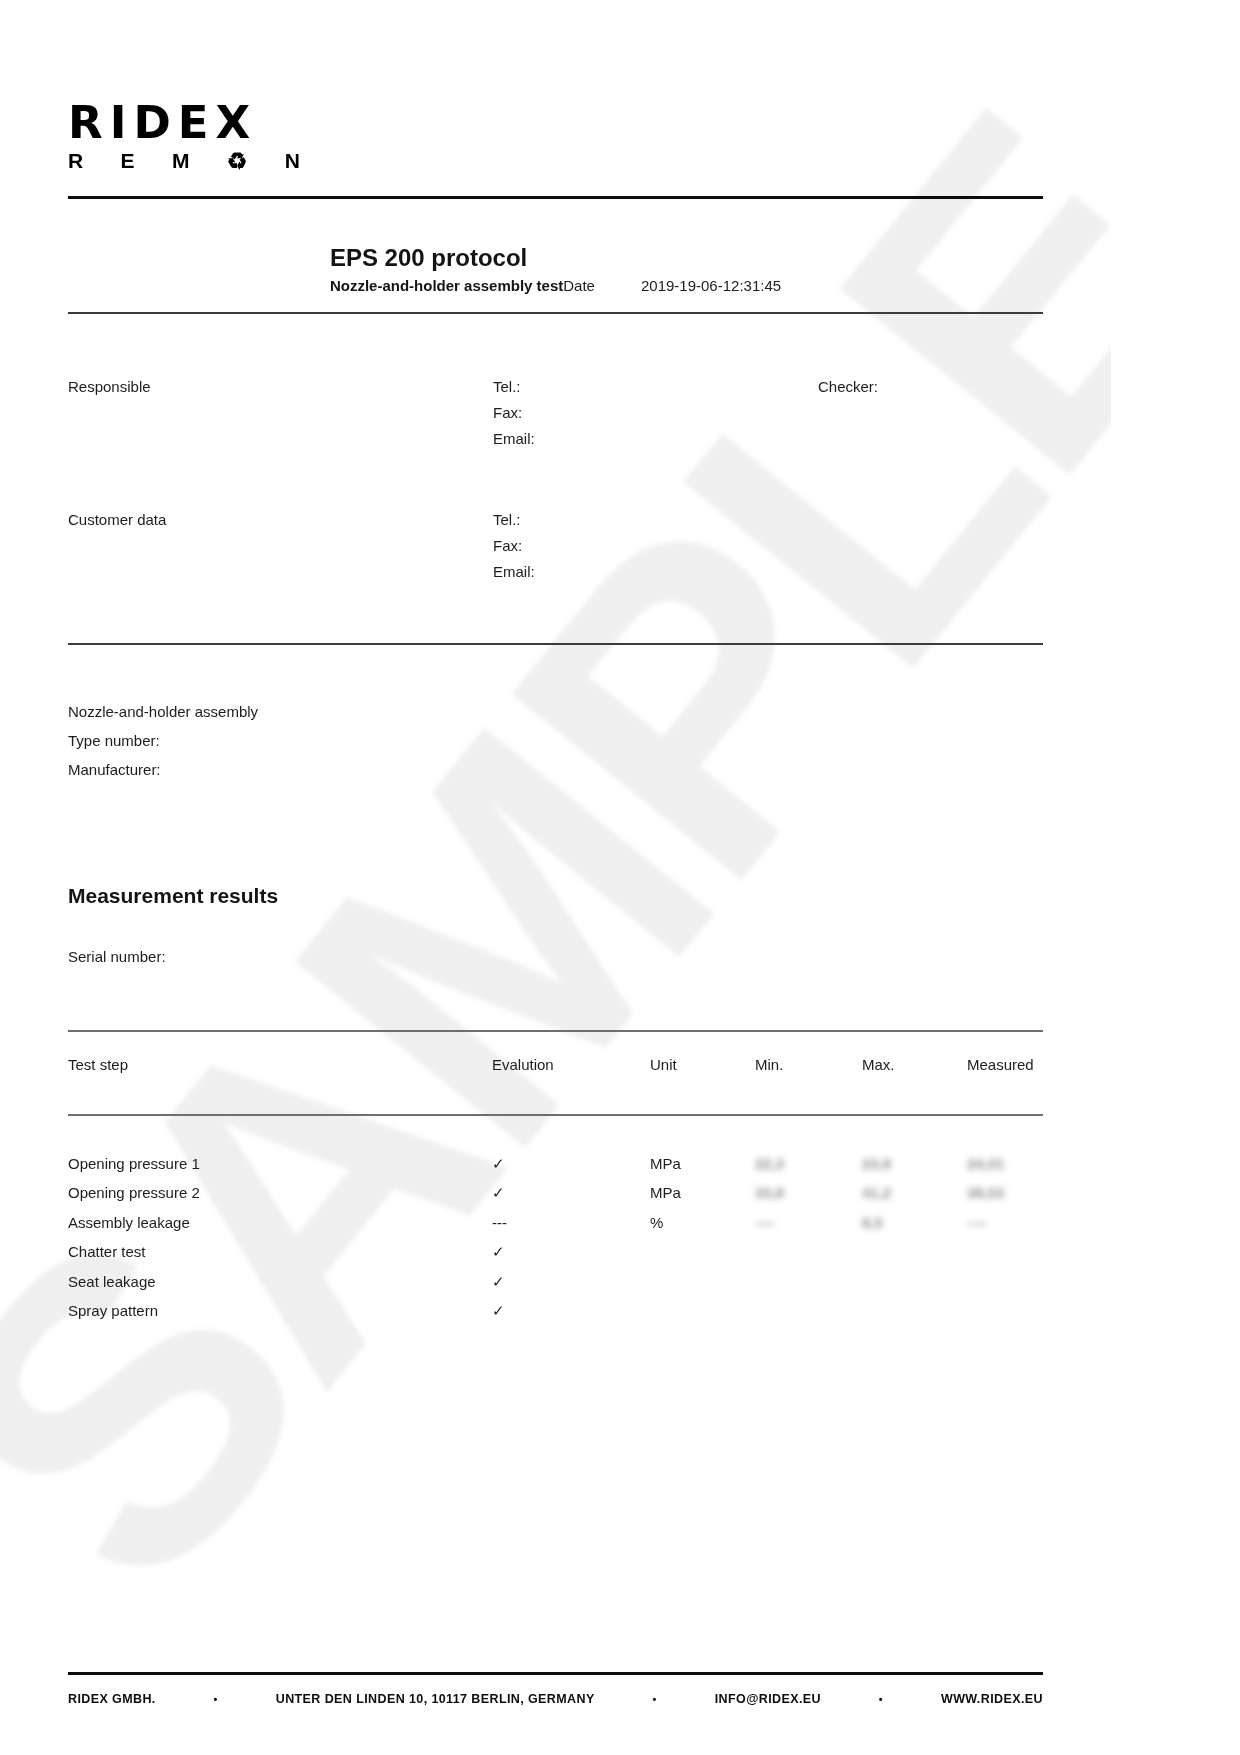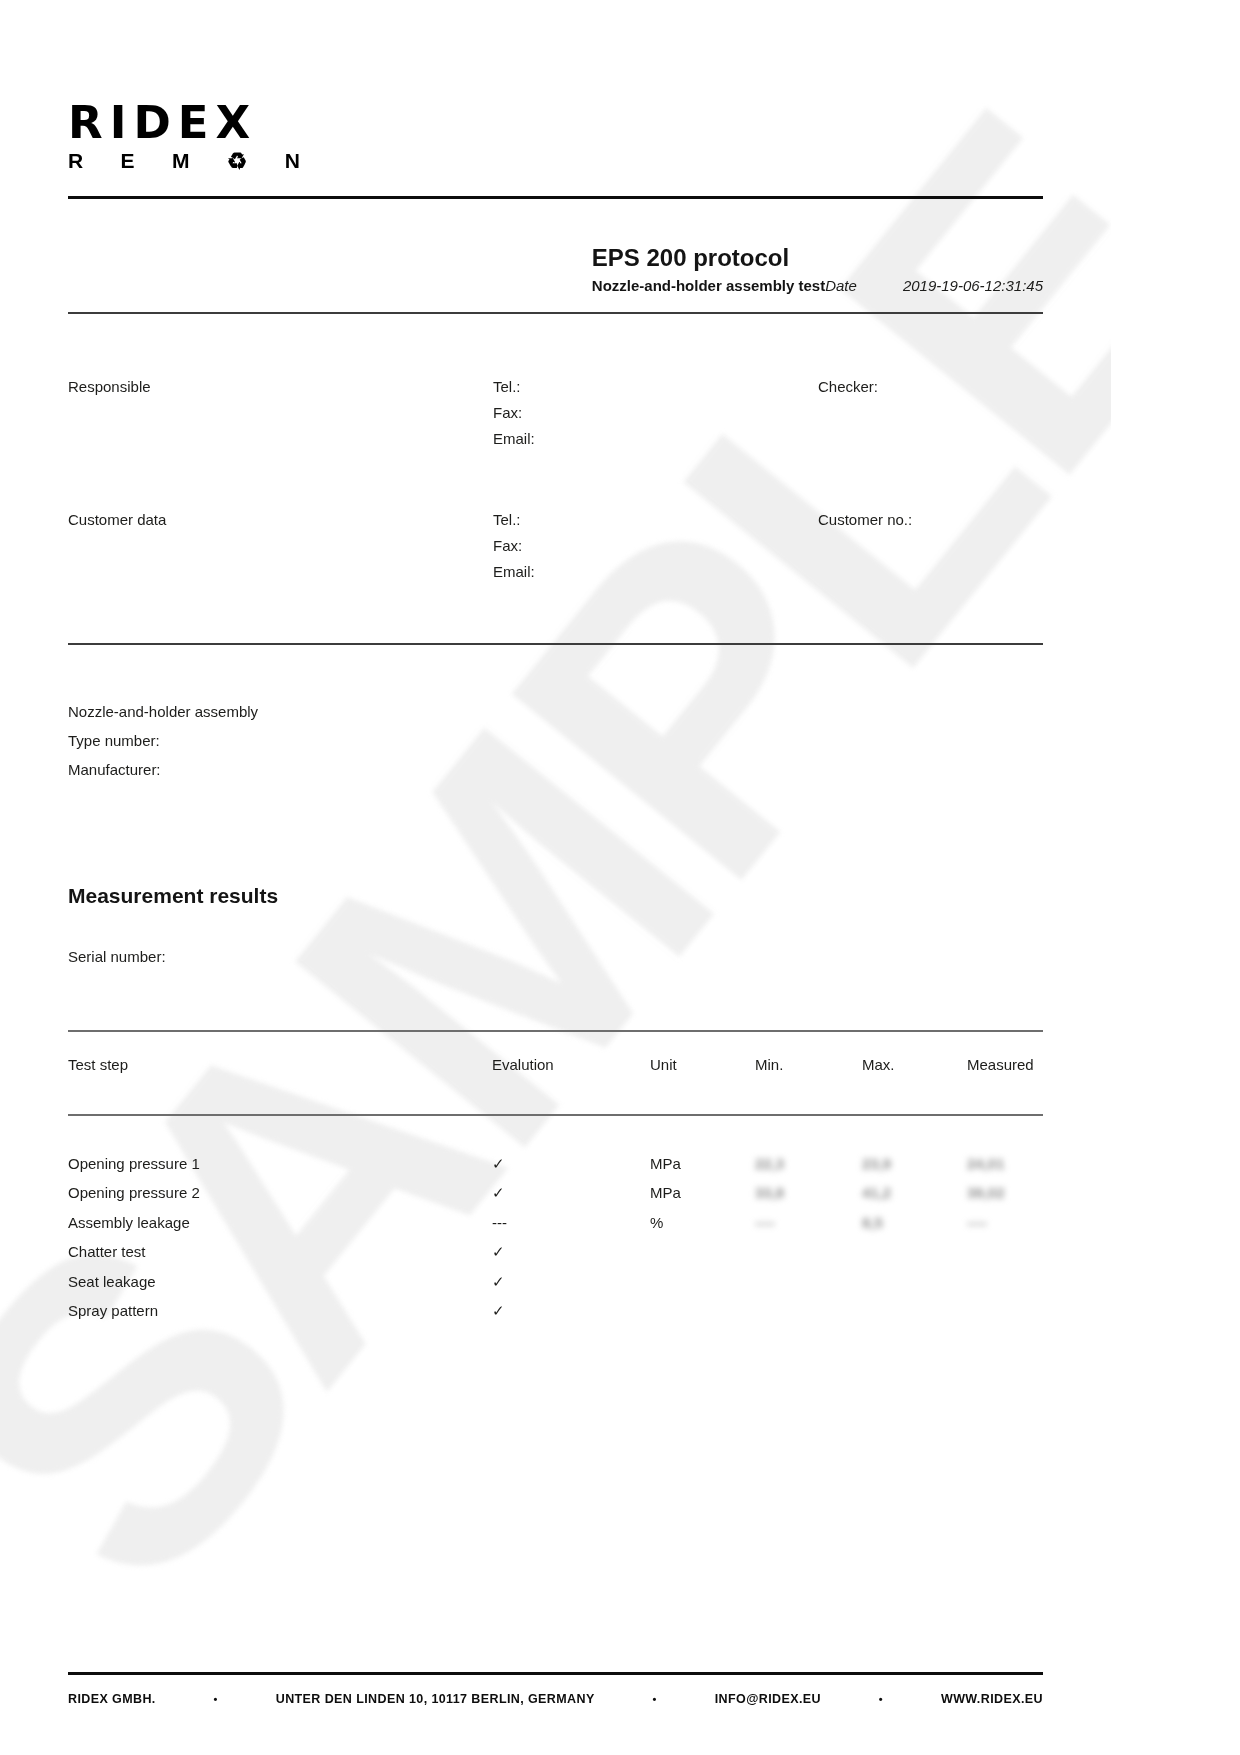--- a/index.html
+++ b/index.html
@@ -53,39 +53,39 @@
   }
   .logo-sub .recycle{font-size:23px;line-height:23px;}
   
   .rule{border:0;height:0;}
   .rule.heavy{border-top:3px solid #0d0d0d;margin-top:22px;}
   .rule.thin{border-top:2px solid #3c3c3c;}
   .rule.table{border-top:2px solid #6e6e6e;}
   
   .title-row{
     display:flex;
-    justify-content:flex-end;
+    justify-content:center;
     align-items:flex-end;
     margin-top:44px;
   }
   .doc-title{
     margin:0;
     font-size:24px;
     line-height:30px;
     font-weight:700;
     color:#141414;
   }
   .doc-subtitle{
     margin:0;
     font-size:15px;
     line-height:26px;
     font-weight:700;
     color:#141414;
   }
-  .date-box{display:flex;align-items:flex-end;gap:46px;font-size:15px;line-height:26px;font-style:italic;}
+  .date-box{display:flex;align-items:flex-end;gap:46px;font-size:15px;line-height:26px;}
   .rule.under-title{margin-top:13px;}
   
   .contact-grid{
     display:grid;
     grid-template-columns:425px 325px 1fr;
     font-size:15px;
     line-height:26px;
   }
   .contact-grid.first{margin-top:60px;}
   .contact-grid.second{margin-top:55px;}
@@ -186,23 +186,20 @@
 
     <section class="contact-grid second">
       <div>
         <div>Customer data</div>
       </div>
       <div>
         <div>Tel.:</div>
         <div>Fax:</div>
         <div>Email:</div>
       </div>
-      <div>
-        <div>Customer no.:</div>
-      </div>
     </section>
 
     <div class="rule thin after-contacts"></div>
 
     <section class="assembly">
       <div>Nozzle-and-holder assembly</div>
       <div>Type number:</div>
       <div>Manufacturer:</div>
     </section>
 

